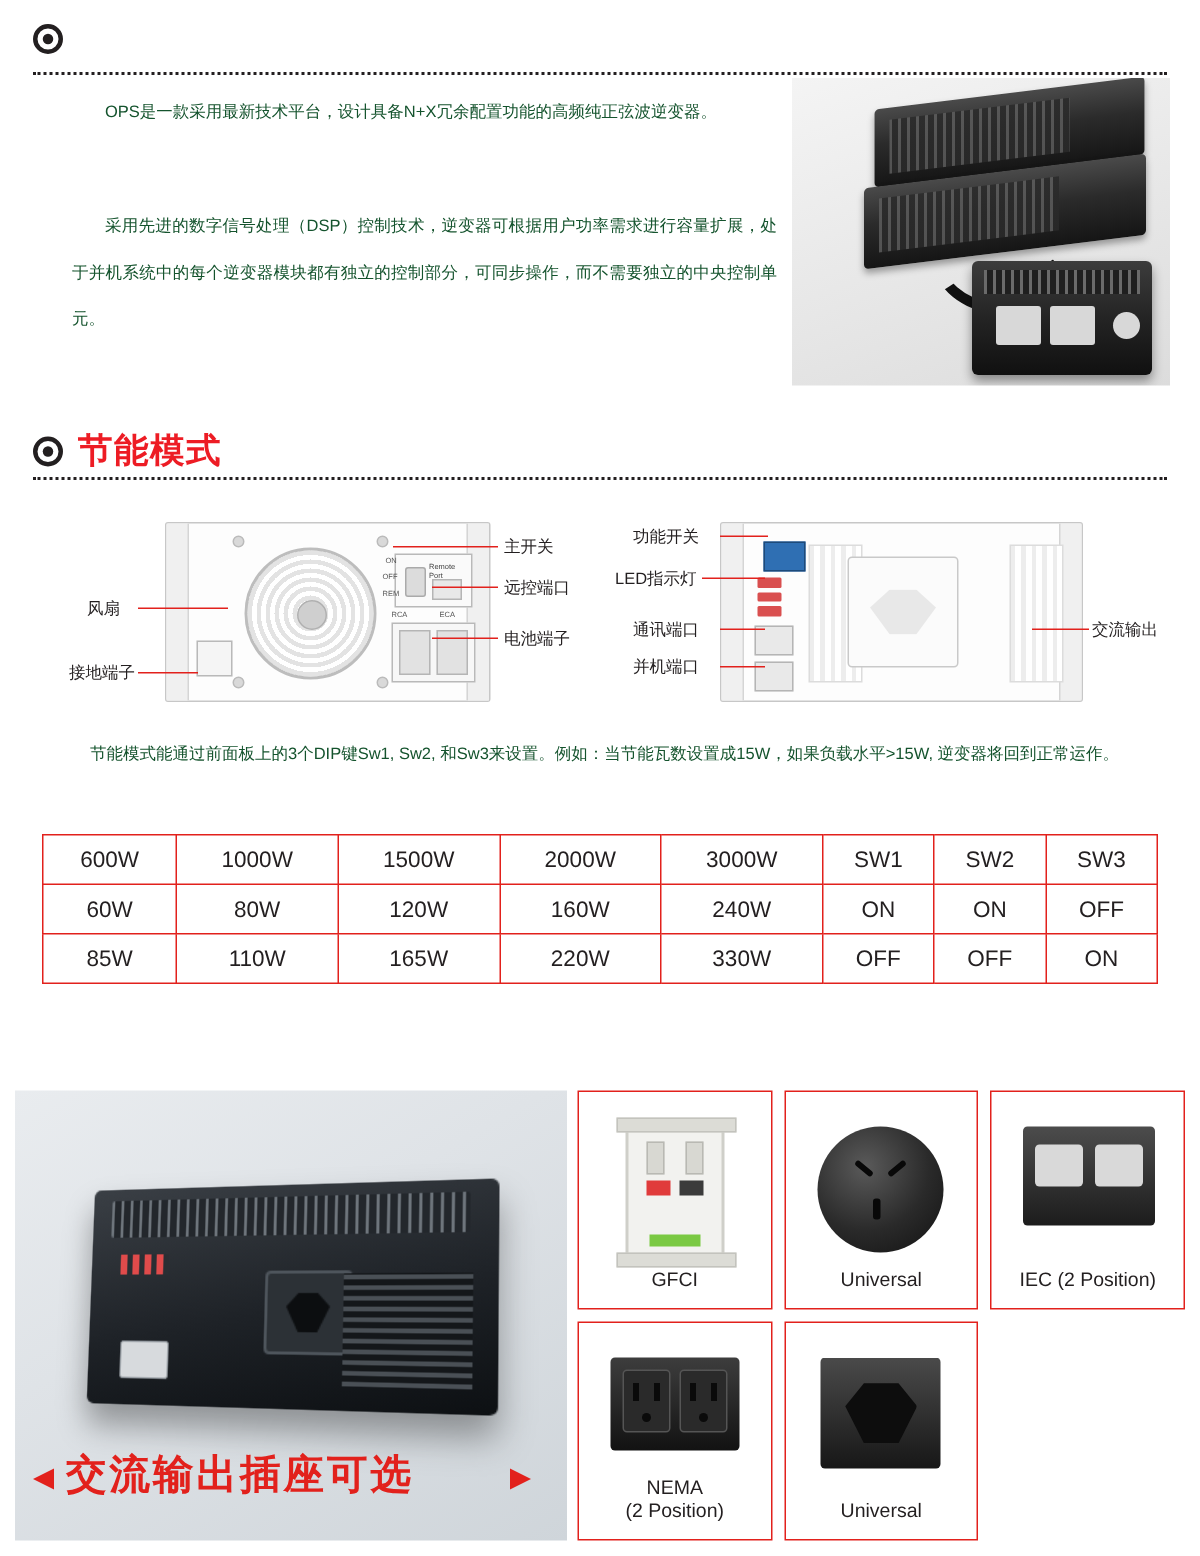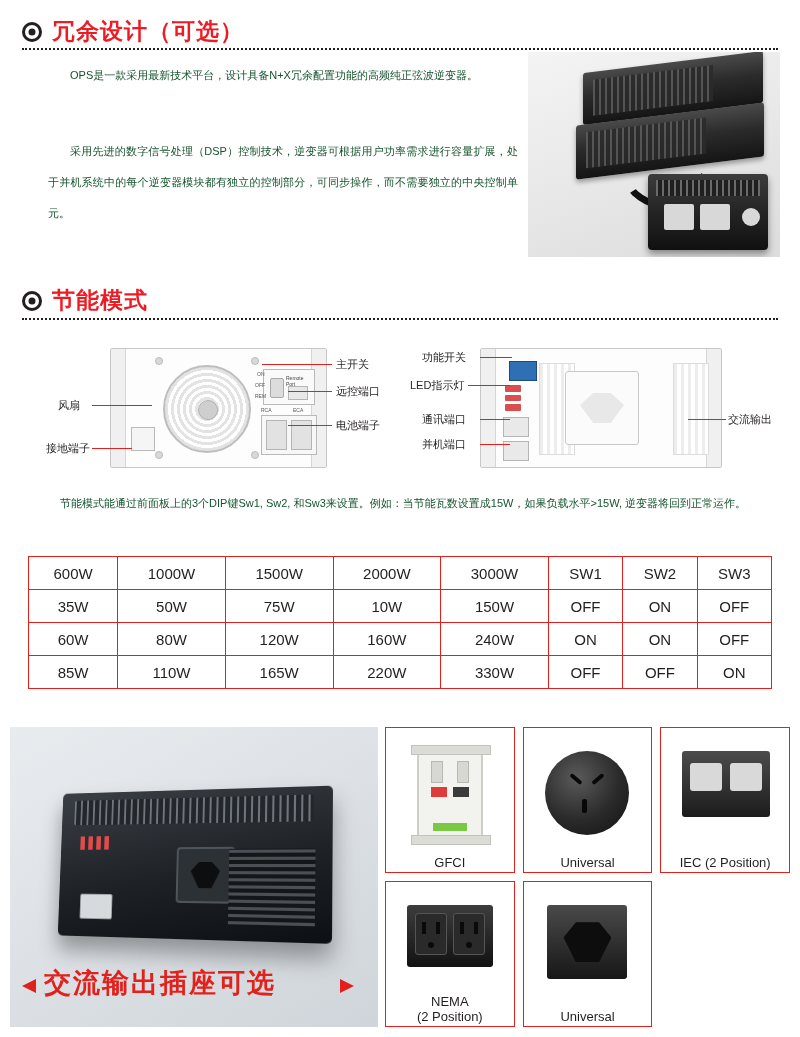--- a/index.html
+++ b/index.html
@@ -323,21 +323,21 @@
     gap: 8px;
   }
   .cell {
     border: 1px solid #e2211c;
     background: #ffffff;
     position: relative;
     display: flex;
     flex-direction: column;
     align-items: center;
     justify-content: flex-end;
-    padding-bottom: 2px;
+    padding-bottom: 12px;
     box-sizing: border-box;
   }
   .cell .art {
     position: absolute;
     left: 50%;
     top: 46%;
     transform: translate(-50%,-50%);
     width: 86px;
     height: 86px;
   }
@@ -420,21 +420,20 @@
     position: absolute; left: 50%; top: 50%; transform: translate(-50%,-50%);
     width: 48px; height: 40px; background: #0d0d0d;
     clip-path: polygon(0 38%, 26% 0, 74% 0, 100% 38%, 74% 100%, 26% 100%);
   }
 </style>
 </head>
 <body>
 
 <div class="section-head" style="left:22px; top:16px;">
   <span class="bullet-ring"></span>
-  <span class="section-title">冗余设计（可选）</span>
 </div>
 <div class="dot-rule" style="left:22px; top:48px; width:756px;"></div>
 
 <div class="para indent" style="left:48px; top:60px; width:470px;">OPS是一款采用最新技术平台，设计具备N+X冗余配置功能的高频纯正弦波逆变器。</div>
 <div class="para indent" style="left:48px; top:136px; width:470px;">采用先进的数字信号处理（DSP）控制技术，逆变器可根据用户功率需求进行容量扩展，处于并机系统中的每个逆变器模块都有独立的控制部分，可同步操作，而不需要独立的中央控制单元。</div>
 
 <div class="photo-top">
   <div class="inv-a">
       <div class="fins"></div>
     </div>
@@ -530,30 +529,20 @@
   <tbody>
     <tr>
       <td>600W</td>
       <td>1000W</td>
       <td>1500W</td>
       <td>2000W</td>
       <td>3000W</td>
       <td>SW1</td>
       <td>SW2</td>
       <td>SW3</td>
-    </tr>
-    <tr>
-      <td>35W</td>
-      <td>50W</td>
-      <td>75W</td>
-      <td>10W</td>
-      <td>150W</td>
-      <td>OFF</td>
-      <td>ON</td>
-      <td>OFF</td>
     </tr>
     <tr>
       <td>60W</td>
       <td>80W</td>
       <td>120W</td>
       <td>160W</td>
       <td>240W</td>
       <td>ON</td>
       <td>ON</td>
       <td>OFF</td>

